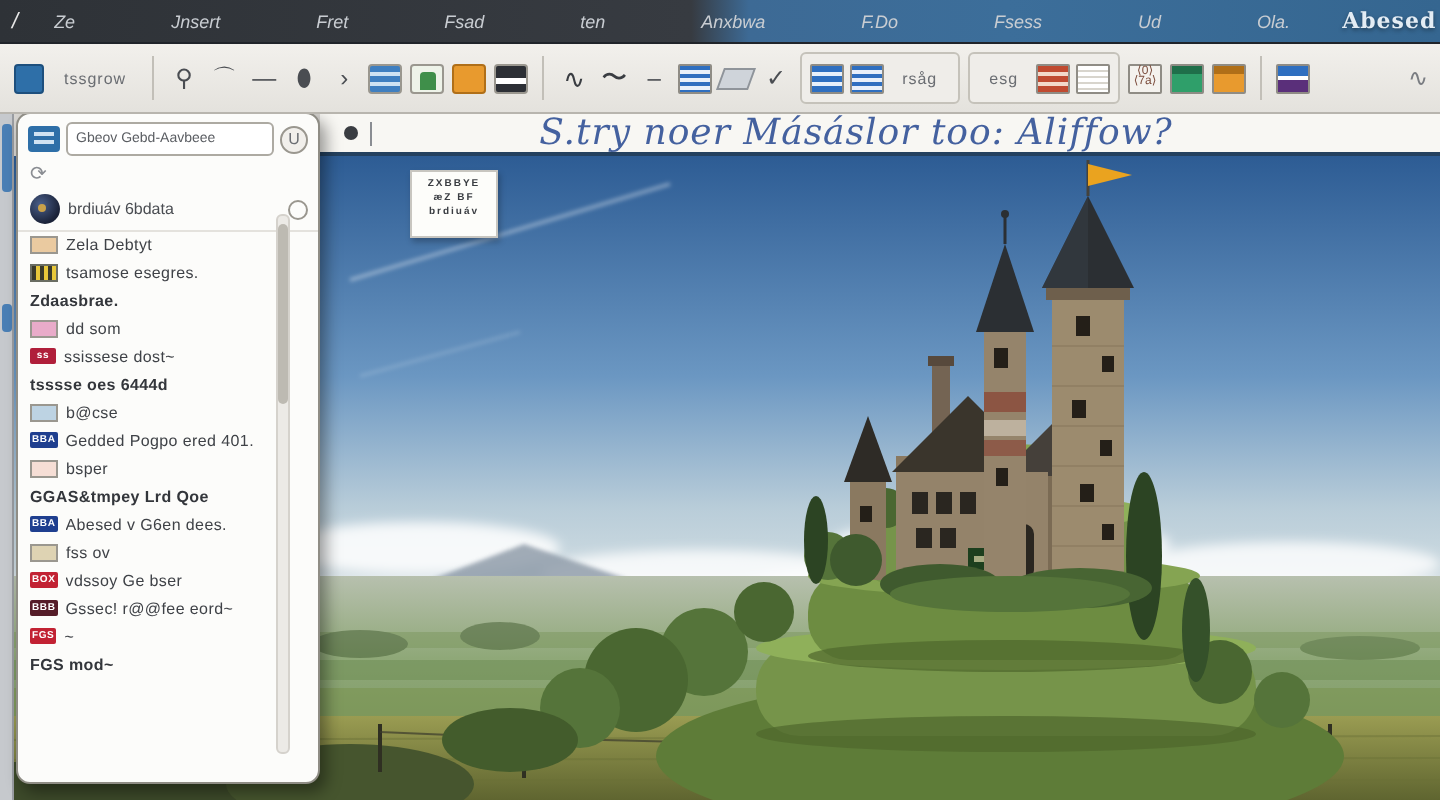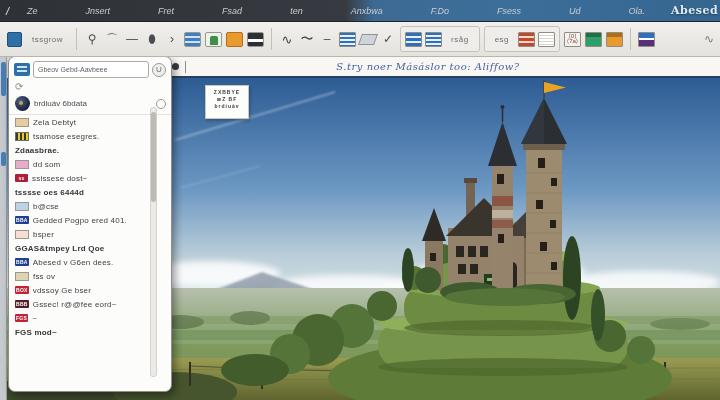--- a/index.html
+++ b/index.html
@@ -36,31 +36,31 @@
   .tbl-grid{background:#f4f2ee;font-size:6px;color:#7a4a3a;display:flex;flex-direction:column;align-items:center;justify-content:center;line-height:5px;}
   .tb-group{display:flex;align-items:center;gap:3px;border:1px solid #c5c2ba;border-radius:3px;padding:2px 4px;background:#efede9;justify-content:center;}
   .parallelogram{width:16px;height:11px;background:#cfd4da;border:1px solid #8f949a;transform:skewX(-20deg);}
   .wave{font-size:13px;color:#3a3d42;}
   .tb-right{margin-left:auto;font-size:12px;color:#7a7d82;}
   
   #gray-gap{position:absolute;left:0;top:57px;width:165px;height:21px;background:#d8d6d2;z-index:10;}
   #formulabar{position:absolute;left:160px;top:57px;width:560px;height:21px;background:#f8f7f3;border-bottom:2px solid #24415f;display:flex;align-items:center;z-index:12;}
   #formulabar .dot-ico{width:7px;height:7px;border-radius:50%;background:#3a3d42;margin:0 6px 0 12px;}
   #formulabar .caret{width:1px;height:12px;background:#8a8d92;margin-right:10px;}
-  #formula-text{flex:1;text-align:center;font-family:"DejaVu Serif",serif;font-style:italic;font-size:10px;color:#44619f;letter-spacing:.5px;padding-right:60px;white-space:nowrap;overflow:hidden;}
+  #formula-text{flex:1;text-align:center;font-family:"DejaVu Serif",serif;font-style:italic;font-size:18px;color:#44619f;letter-spacing:.5px;padding-right:60px;white-space:nowrap;overflow:hidden;}
   
   #canvas{position:absolute;left:0;top:78px;width:720px;height:322px;z-index:5;}
   #canvas svg{display:block;width:100%;height:100%;}
   #note-card{position:absolute;left:205px;top:85px;width:44px;height:34px;background:#fdfdfa;border:1px solid #c8c6c0;box-shadow:1px 2px 3px rgba(0,0,0,.25);z-index:8;padding:3px 2px;text-align:center;}
   #note-card .nline{font-size:5px;line-height:7px;color:#3a3d42;letter-spacing:1px;white-space:nowrap;overflow:hidden;font-weight:bold;}
   
   #left-strip{position:absolute;left:0;top:56px;width:7px;height:344px;background:#c6c9cd;z-index:20;border-right:1px solid #9a9da2;}
   #left-strip .bmark{position:absolute;left:1px;width:5px;border-radius:2px;background:#4a7fb5;}
   
-  #panel{position:absolute;left:8px;top:56px;width:164px;height:336px;background:#fcfcfa;border:1px solid #8f8d85;border-radius:7px;box-shadow:3px 4px 8px rgba(0,0,0,.4);z-index:30;overflow:hidden;}
+  #panel{position:absolute;left:8px;top:56px;width:152px;height:336px;background:#fcfcfa;border:1px solid #8f8d85;border-radius:7px;box-shadow:3px 4px 8px rgba(0,0,0,.4);z-index:30;overflow:hidden;}
   #panel-search-row{display:flex;align-items:center;gap:3px;padding:4px 5px 2px 5px;}
   .blue-mini{width:16px;height:13px;background:var(--accent_blue);border-radius:2px;flex:none;position:relative;}
   .blue-mini::after{content:"";position:absolute;left:3px;top:3px;right:3px;height:2px;background:#cfe2f2;box-shadow:0 4px 0 #cfe2f2;}
   #search-input{flex:1;height:17px;border:1px solid #adaaa2;border-radius:3px;font-size:7px;color:#5a5d62;padding:0 4px;background:#fff;font-family:"Liberation Sans",sans-serif;min-width:0;}
   .round-btn{width:14px;height:14px;border:1px solid #9a978f;border-radius:50%;background:#f1efeb;flex:none;font-size:8px;color:#6a6d72;display:flex;align-items:center;justify-content:center;}
   #refresh-row{display:flex;align-items:center;justify-content:space-between;padding:1px 5px 2px 6px;}
   #refresh-row .refresh{font-size:10px;color:#8a8d92;}
   #profile-row{display:flex;align-items:center;gap:4px;padding:2px 5px 3px 6px;border-bottom:1px solid #e4e2dd;}
   .avatar{width:15px;height:15px;border-radius:50%;background:radial-gradient(circle at 35% 35%,#4a5f8a,#1a2238 70%);flex:none;position:relative;}
   .avatar::after{content:"";position:absolute;left:4px;top:5px;width:4px;height:4px;border-radius:50%;background:#c9a14a;}

